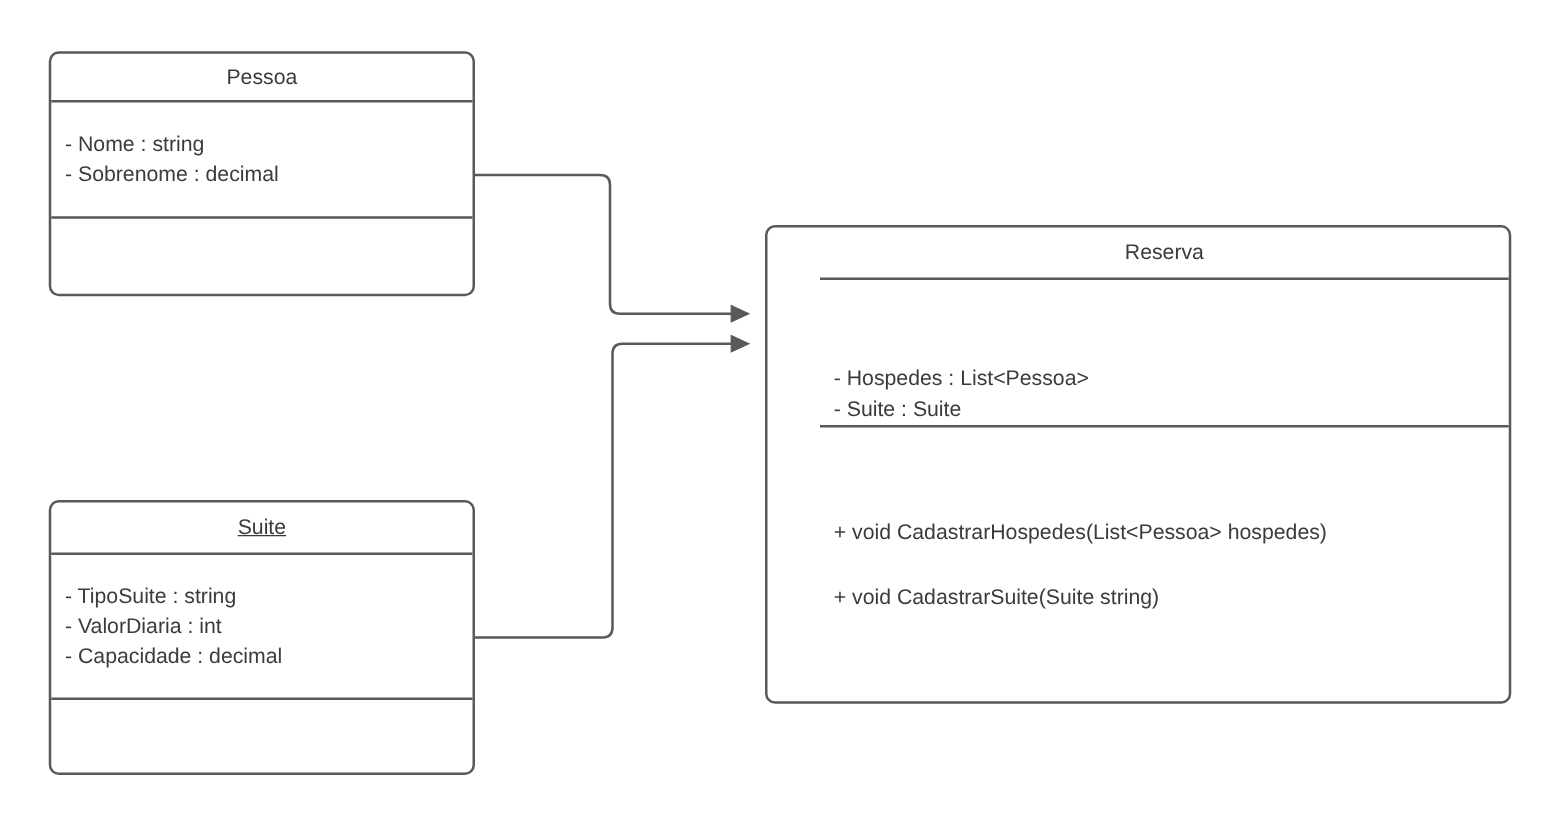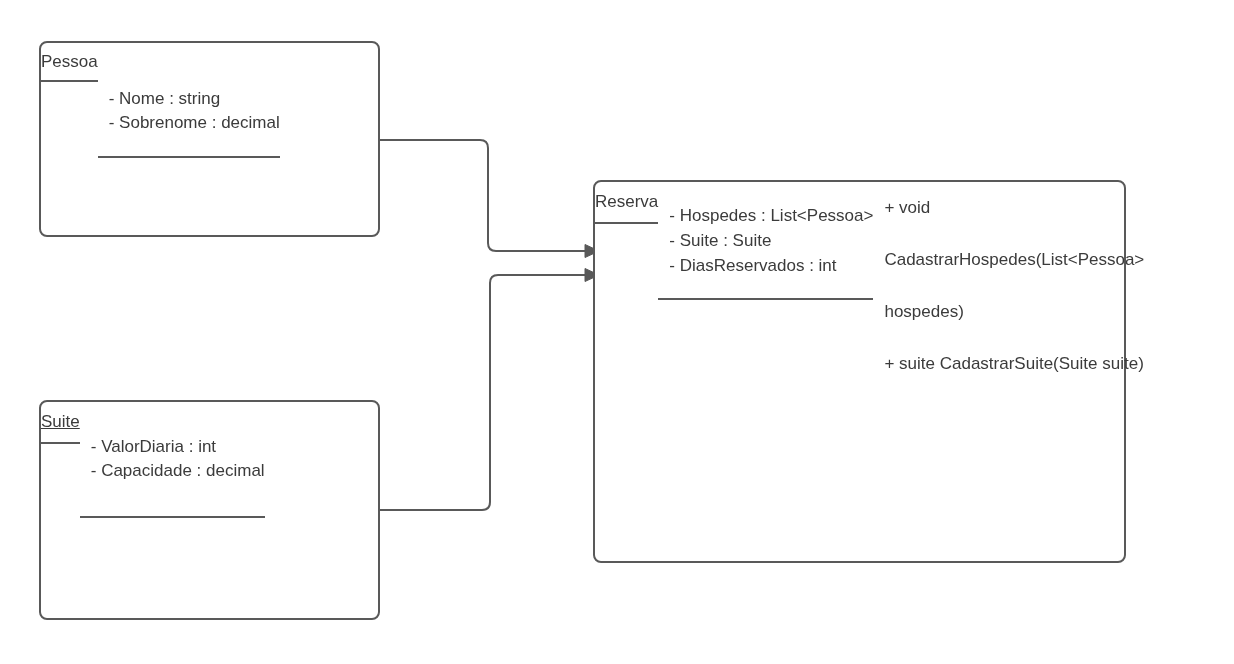--- a/index.html
+++ b/index.html
@@ -38,21 +38,21 @@
     stroke: var(--stroke);
     stroke-width: 1;
   }
   .uml-class {
     position: absolute;
     box-sizing: border-box;
     background: var(--background);
     border: 2px solid var(--stroke);
     border-radius: 8px;
     display: flex;
-    flex-direction: row;
+    flex-direction: column;
   }
   .uml-title {
     display: flex;
     align-items: center;
     justify-content: center;
     border-bottom: 2px solid var(--stroke);
     flex: 0 0 auto;
     box-sizing: border-box;
   }
   .uml-attrs {
@@ -62,34 +62,35 @@
     border-bottom: 2px solid var(--stroke);
     padding-left: 11px;
     box-sizing: border-box;
     flex: 0 0 auto;
     line-height: 24px;
   }
   .uml-methods {
     flex: 1 1 auto;
     display: flex;
     flex-direction: column;
+    justify-content: center;
     padding-left: 11px;
     box-sizing: border-box;
   }
   #cls-pessoa  { left: 39px;  top: 41px;  width: 341px; height: 196px; }
   #cls-pessoa .uml-title { height: 39px; }
-  #cls-pessoa .uml-attrs { height: 93px; margin-top: 22px; }
+  #cls-pessoa .uml-attrs { height: 93px; }
 
   #cls-suite   { left: 39px;  top: 400px; width: 341px; height: 220px; }
   #cls-suite .uml-title { height: 42px; text-decoration: underline; }
   #cls-suite .uml-attrs { height: 116px; }
 
-  #cls-reserva { left: 593px; top: 180px; width: 533px; height: 383px; }
+  #cls-reserva { left: 612px; top: 180px; width: 597px; height: 383px; padding-left: 42px; }
   #cls-reserva .uml-title { height: 42px; }
-  #cls-reserva .uml-attrs { height: 118px; line-height: 25px; }
+  #cls-reserva .uml-attrs { height: 118px; line-height: 25px; justify-content: flex-end; }
   #cls-reserva .uml-methods .member-line { line-height: 52px; }
 </style>
 </head>
 <body>
 
 <div id="canvas">
 
   <svg id="connectors" viewBox="0 0 1234 664" xmlns="http://www.w3.org/2000/svg">
     <g>
       <path d="M 380 140 H 480 Q 488 140 488 148 V 243 Q 488 251 496 251 H 585"></path>
@@ -106,32 +107,32 @@
     <div class="uml-attrs">
         <div class="member-line">- Nome : string</div>
         <div class="member-line">- Sobrenome : decimal</div>
       </div>
     <div class="uml-methods"></div>
   </div>
 
   <div class="uml-class" id="cls-suite">
     <div class="uml-title">Suite</div>
     <div class="uml-attrs">
+        <div class="member-line">- TipoSuite : string</div>
         <div class="member-line">- ValorDiaria : int</div>
         <div class="member-line">- Capacidade : decimal</div>
       </div>
     <div class="uml-methods"></div>
   </div>
 
   <div class="uml-class" id="cls-reserva">
     <div class="uml-title">Reserva</div>
     <div class="uml-attrs">
         <div class="member-line">- Hospedes : List&lt;Pessoa&gt;</div>
         <div class="member-line">- Suite : Suite</div>
-        <div class="member-line">- DiasReservados : int</div>
       </div>
     <div class="uml-methods">
         <div class="member-line">+ void CadastrarHospedes(List&lt;Pessoa&gt; hospedes)</div>
-        <div class="member-line">+ suite CadastrarSuite(Suite suite)</div>
+        <div class="member-line">+ void CadastrarSuite(Suite string)</div>
       </div>
   </div>
 
 </div>
 
 </body></html>

